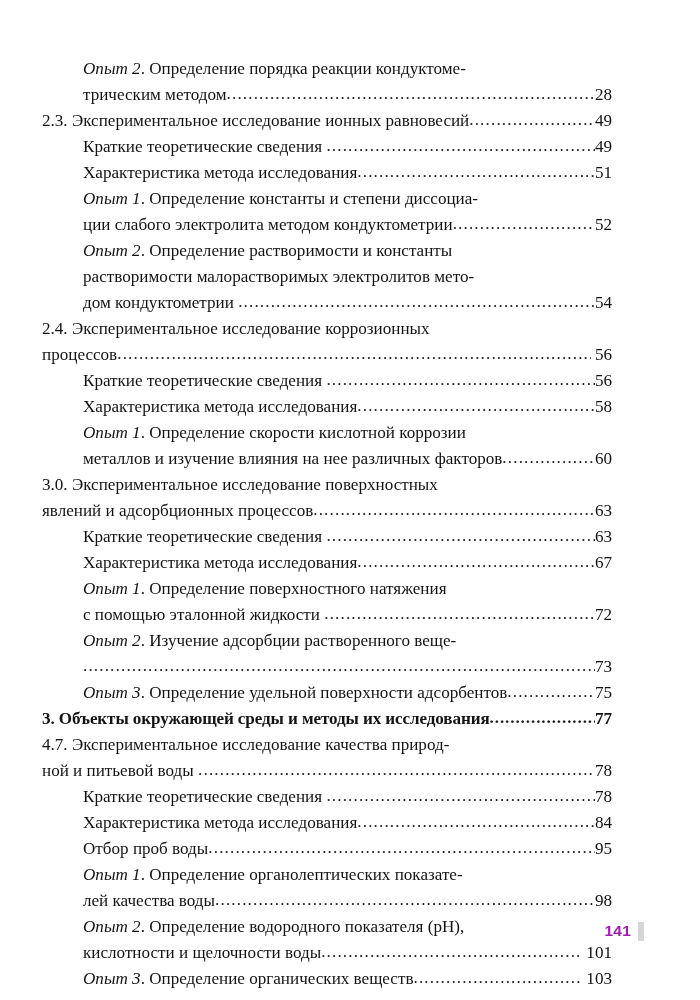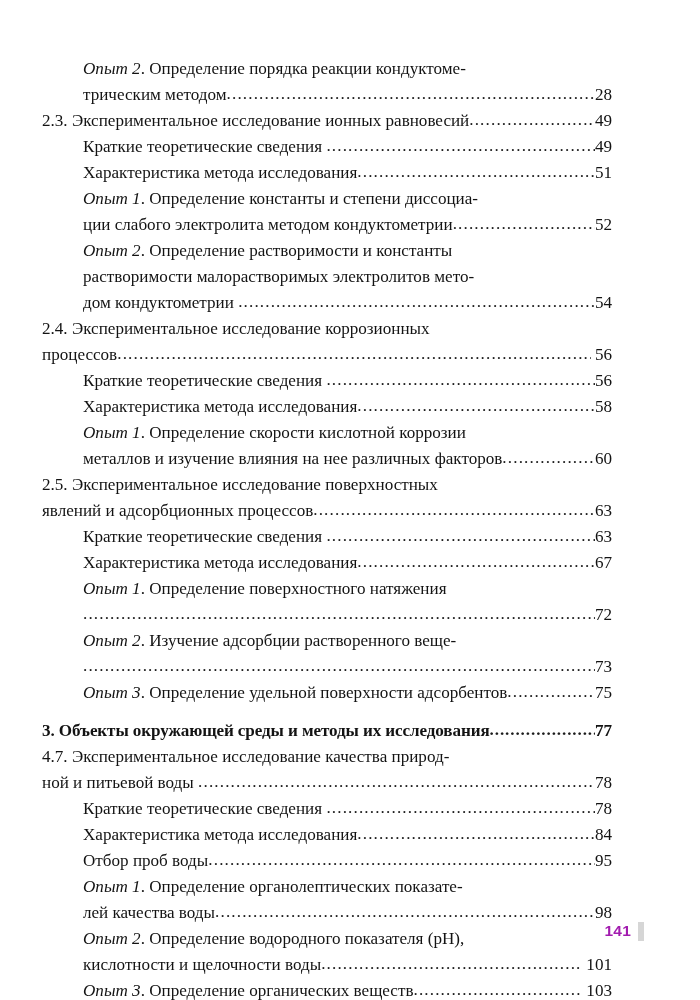--- a/index.html
+++ b/index.html
@@ -38,21 +38,21 @@
     margin: 0;
     padding: 0;
     text-align: left;
   }
 
   
   .entry.lvl-sub   { padding-left: 41px; }
   .entry.lvl-num   { padding-left: 0; }
 
   
-  .entry.spaced-above { margin-top: 12px; }
+  .entry.spaced-above { margin-top: 0; }
 
   .entry.bold {
     font-weight: bold;
     letter-spacing: -0.1px;
   }
 
   
   .row {
     display: flex;
     align-items: flex-start;
@@ -196,21 +196,21 @@
       </div>
       <div class="entry lvl-sub">
         <div class="line"><span class="it">Опыт 1</span><span>. Определение скорости кислотной коррозии</span></div>
         <div class="row">
           <span class="txt"><span>металлов и изучение влияния на нее различных факторов</span></span>
           <span class="leader">................................................................................................................................................................................................................................................................................................................................................................................................................</span>
           <span class="pg">60</span>
         </div>
       </div>
       <div class="entry lvl-num">
-        <div class="line"><span>2.5. Экспериментальное исследование поверхностных</span></div>
+        <div class="line"><span>3.0. Экспериментальное исследование поверхностных</span></div>
         <div class="row">
           <span class="txt"><span>явлений и адсорбционных процессов</span></span>
           <span class="leader">................................................................................................................................................................................................................................................................................................................................................................................................................</span>
           <span class="pg">63</span>
         </div>
       </div>
       <div class="entry lvl-sub">
         <div class="row">
           <span class="txt"><span>Краткие теоретические сведения </span></span>
           <span class="leader">................................................................................................................................................................................................................................................................................................................................................................................................................</span>
@@ -220,20 +220,21 @@
       <div class="entry lvl-sub">
         <div class="row">
           <span class="txt"><span>Характеристика метода исследования</span></span>
           <span class="leader">................................................................................................................................................................................................................................................................................................................................................................................................................</span>
           <span class="pg">67</span>
         </div>
       </div>
       <div class="entry lvl-sub">
         <div class="line"><span class="it">Опыт 1</span><span>. Определение поверхностного натяжения</span></div>
         <div class="row">
+          <span class="txt"><span>с помощью эталонной жидкости </span></span>
           <span class="leader">................................................................................................................................................................................................................................................................................................................................................................................................................</span>
           <span class="pg">72</span>
         </div>
       </div>
       <div class="entry lvl-sub">
         <div class="line"><span class="it">Опыт 2</span><span>. Изучение адсорбции растворенного веще-</span></div>
         <div class="row">
           <span class="leader">................................................................................................................................................................................................................................................................................................................................................................................................................</span>
           <span class="pg">73</span>
         </div>

